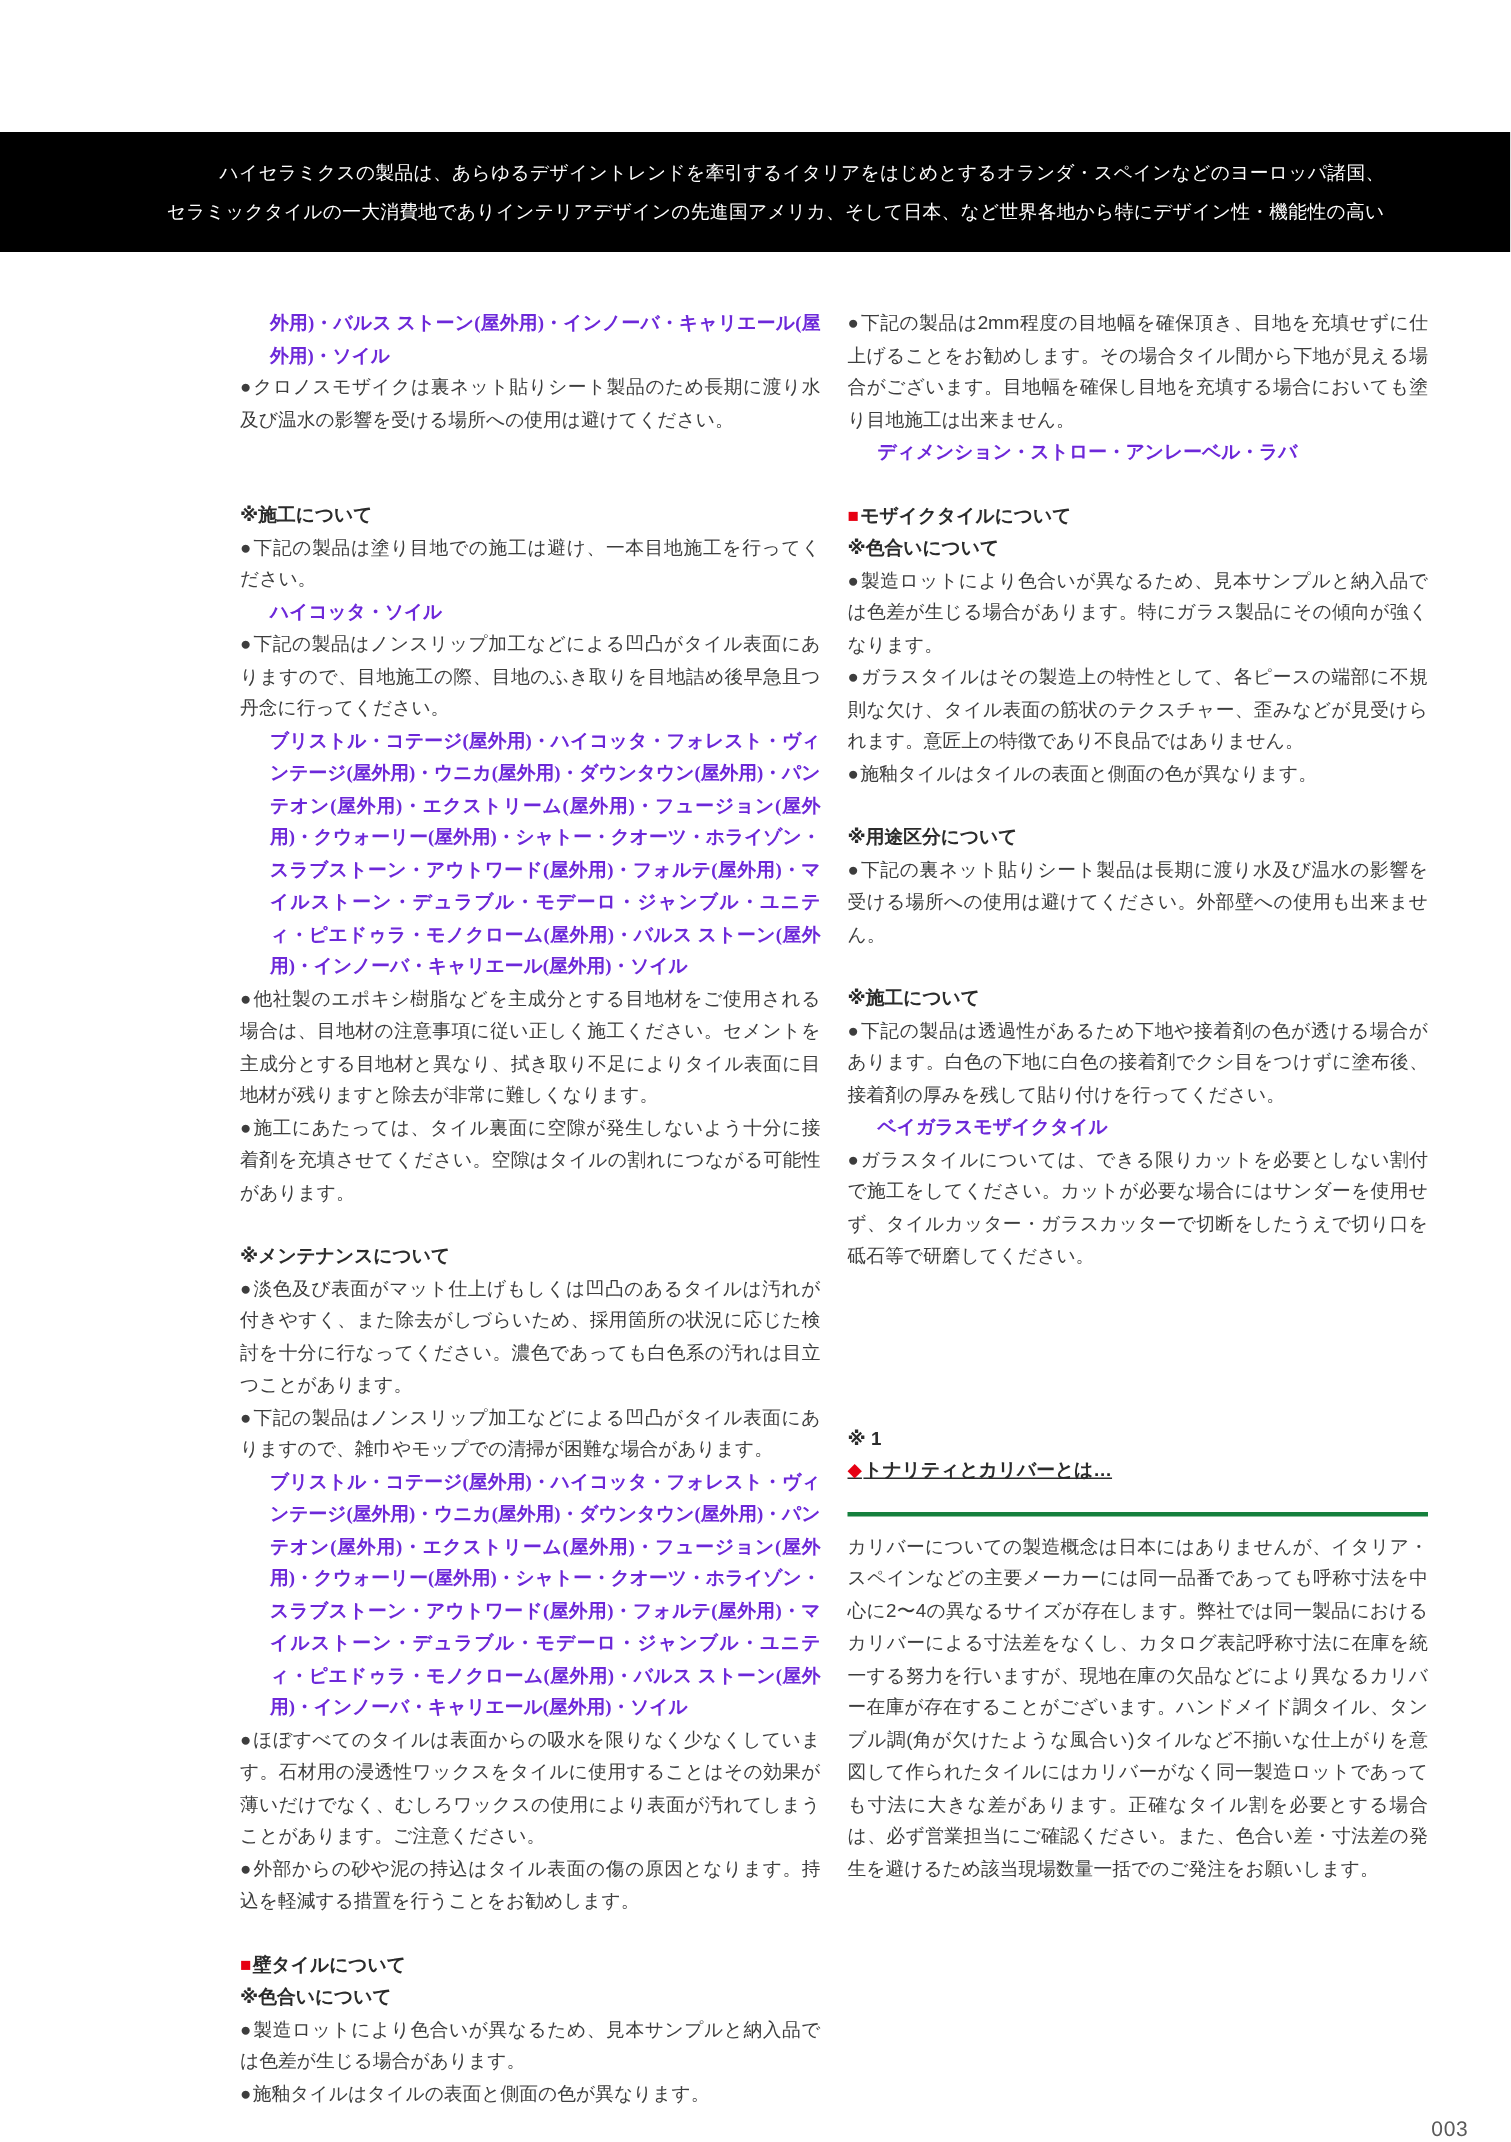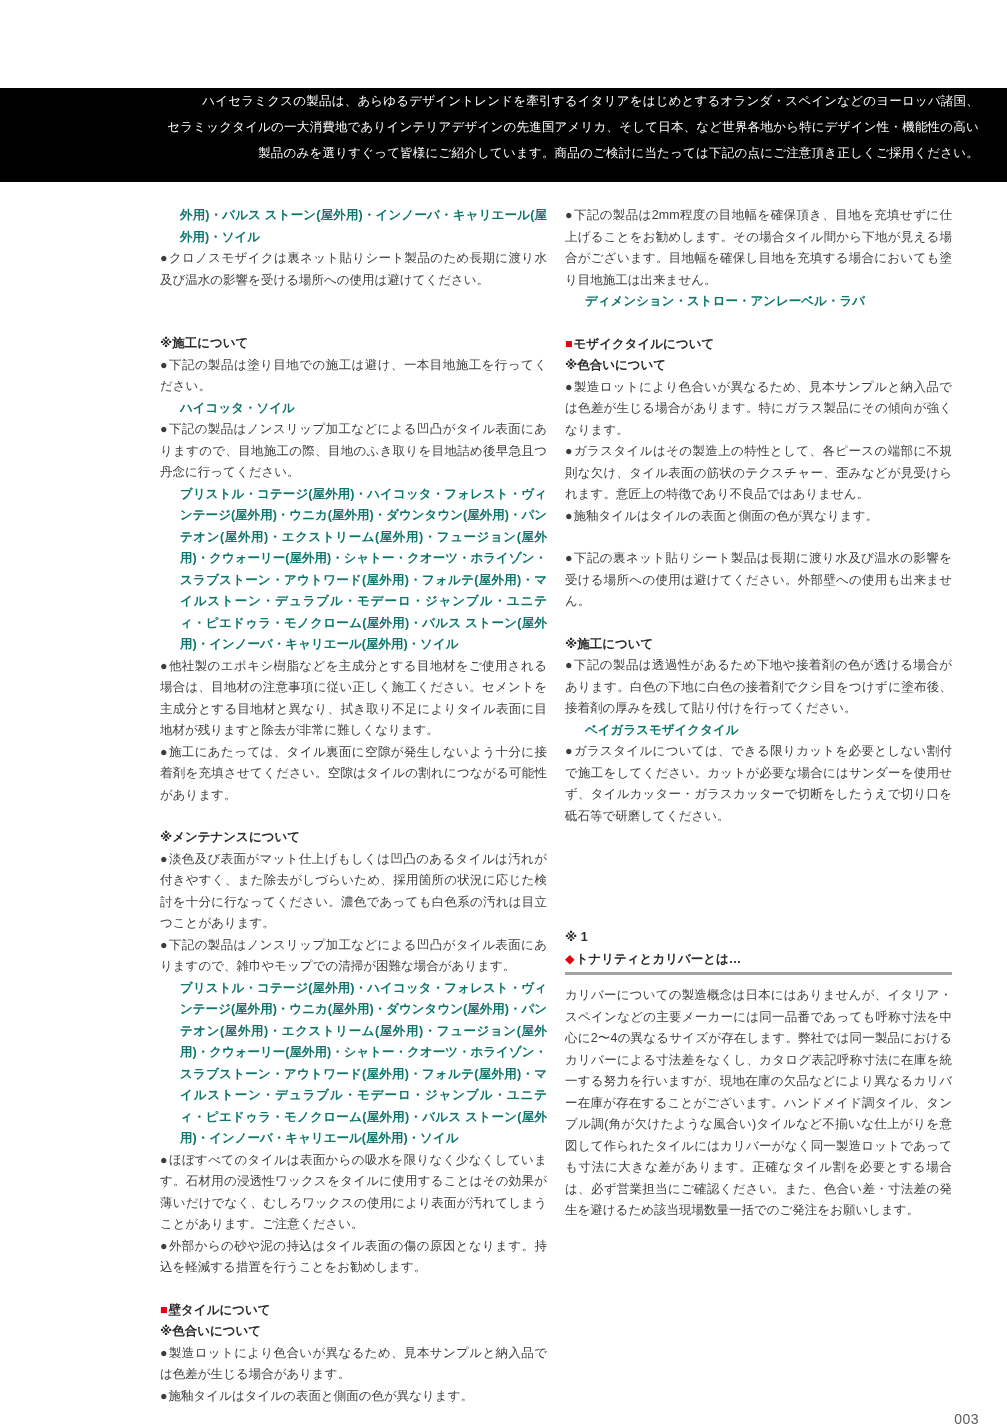--- a/index.html
+++ b/index.html
@@ -3,72 +3,71 @@
 <meta charset="utf-8">
 <style>
   html,body{margin:0;padding:0;background:#ffffff;}
   .page{
     position:relative;width:1007px;height:1428px;background:#ffffff;overflow:hidden;
     font-family:"Liberation Sans","DejaVu Sans",sans-serif;
     -webkit-font-smoothing:antialiased;
   }
   
   .band{
-    position:absolute;left:0;top:88px;width:1007px;height:94px;background:#000000;
-    display:flex;flex-direction:column;justify-content:flex-start;
-    padding-right:28px;box-sizing:border-box;
+    position:absolute;left:0;top:88px;width:1007px;height:80px;background:#000000;
+    display:flex;flex-direction:column;justify-content:center;
+    padding-right:84px;box-sizing:border-box;
   }
   .band .line{
     color:#ffffff;font-size:12.5px;line-height:26px;text-align:right;
     letter-spacing:0.2px;white-space:nowrap;
   }
   
   .col{
     position:absolute;top:205px;width:387px;
     color:#3d3d3d;font-size:12.5px;line-height:21.5px;text-align:justify;
   }
   .col-left{left:160px;}
   .col-right{left:565px;}
   .blk{margin:0;}
   .gap{height:21px;}
   .gap_large{height:100px;}
   .product{
-    font-weight:bold;color:#0f766e;padding-left:20px;
+    font-weight:bold;color:#6d28d9;padding-left:20px;font-family:Liberation Serif, serif;
   }
   .heading{
     font-weight:bold;color:#2b2b2b;
   }
   .section{
     font-weight:bold;color:#2b2b2b;
   }
   .section .sq{color:#e60012;margin-right:1px;}
   .note_label{font-weight:bold;color:#2b2b2b;}
   .note_head{
     font-weight:bold;color:#2b2b2b;
-    border-bottom:3px solid #a3a3a3;
-    padding-bottom:2px;margin-bottom:10px;
+    border-bottom:3px solid #15803d;
+    padding-bottom:16px;margin-bottom:10px;text-decoration:underline;
   }
   .note_head .dia{color:#e60012;margin-right:1px;}
   .bullet .dot{margin-right:1px;}
   .para{}
   
   .page-num{
     position:absolute;right:28px;top:1367px;
     color:#595959;font-size:14px;letter-spacing:0.5px;margin-top:44px;
   }
 </style>
 </head>
 <body>
 
 <div class="page">
 
   <div class="band">
     <div class="line">ハイセラミクスの製品は、あらゆるデザイントレンドを牽引するイタリアをはじめとするオランダ・スペインなどのヨーロッパ諸国、</div>
     <div class="line">セラミックタイルの一大消費地でありインテリアデザインの先進国アメリカ、そして日本、など世界各地から特にデザイン性・機能性の高い</div>
-    <div class="line">製品のみを選りすぐって皆様にご紹介しています。商品のご検討に当たっては下記の点にご注意頂き正しくご採用ください。</div>
   </div>
 
   <div class="col col-left" id="col-left">
       <div class="blk product">外用)・バルス ストーン(屋外用)・インノーバ・キャリエール(屋外用)・ソイル</div>
       <div class="blk bullet"><span class="dot">●</span><span>クロノスモザイクは裏ネット貼りシート製品のため長期に渡り水及び温水の影響を受ける場所への使用は避けてください。</span></div>
       <div class="blk gap"></div>
       <div class="blk gap"></div>
       <div class="blk heading">※施工について</div>
       <div class="blk bullet"><span class="dot">●</span><span>下記の製品は塗り目地での施工は避け、一本目地施工を行ってください。</span></div>
       <div class="blk product">ハイコッタ・ソイル</div>
@@ -93,20 +92,21 @@
   <div class="col col-right" id="col-right">
       <div class="blk bullet"><span class="dot">●</span><span>下記の製品は2mm程度の目地幅を確保頂き、目地を充填せずに仕上げることをお勧めします。その場合タイル間から下地が見える場合がございます。目地幅を確保し目地を充填する場合においても塗り目地施工は出来ません。</span></div>
       <div class="blk product">ディメンション・ストロー・アンレーベル・ラバ</div>
       <div class="blk gap"></div>
       <div class="blk section"><span class="sq">■</span><span>モザイクタイルについて</span></div>
       <div class="blk heading">※色合いについて</div>
       <div class="blk bullet"><span class="dot">●</span><span>製造ロットにより色合いが異なるため、見本サンプルと納入品では色差が生じる場合があります。特にガラス製品にその傾向が強くなります。</span></div>
       <div class="blk bullet"><span class="dot">●</span><span>ガラスタイルはその製造上の特性として、各ピースの端部に不規則な欠け、タイル表面の筋状のテクスチャー、歪みなどが見受けられます。意匠上の特徴であり不良品ではありません。</span></div>
       <div class="blk bullet"><span class="dot">●</span><span>施釉タイルはタイルの表面と側面の色が異なります。</span></div>
       <div class="blk gap"></div>
+      <div class="blk heading">※用途区分について</div>
       <div class="blk bullet"><span class="dot">●</span><span>下記の裏ネット貼りシート製品は長期に渡り水及び温水の影響を受ける場所への使用は避けてください。外部壁への使用も出来ません。</span></div>
       <div class="blk gap"></div>
       <div class="blk heading">※施工について</div>
       <div class="blk bullet"><span class="dot">●</span><span>下記の製品は透過性があるため下地や接着剤の色が透ける場合があります。白色の下地に白色の接着剤でクシ目をつけずに塗布後、接着剤の厚みを残して貼り付けを行ってください。</span></div>
       <div class="blk product">ベイガラスモザイクタイル</div>
       <div class="blk bullet"><span class="dot">●</span><span>ガラスタイルについては、できる限りカットを必要としない割付で施工をしてください。カットが必要な場合にはサンダーを使用せず、タイルカッター・ガラスカッターで切断をしたうえで切り口を砥石等で研磨してください。</span></div>
       <div class="blk gap_large"></div>
       <div class="blk note_label">※ 1</div>
       <div class="blk note_head"><span class="dia">◆</span><span>トナリティとカリバーとは…</span></div>
       <div class="blk para">カリバーについての製造概念は日本にはありませんが、イタリア・スペインなどの主要メーカーには同一品番であっても呼称寸法を中心に2〜4の異なるサイズが存在します。弊社では同一製品におけるカリバーによる寸法差をなくし、カタログ表記呼称寸法に在庫を統一する努力を行いますが、現地在庫の欠品などにより異なるカリバー在庫が存在することがございます。ハンドメイド調タイル、タンブル調(角が欠けたような風合い)タイルなど不揃いな仕上がりを意図して作られたタイルにはカリバーがなく同一製造ロットであっても寸法に大きな差があります。正確なタイル割を必要とする場合は、必ず営業担当にご確認ください。また、色合い差・寸法差の発生を避けるため該当現場数量一括でのご発注をお願いします。</div>

